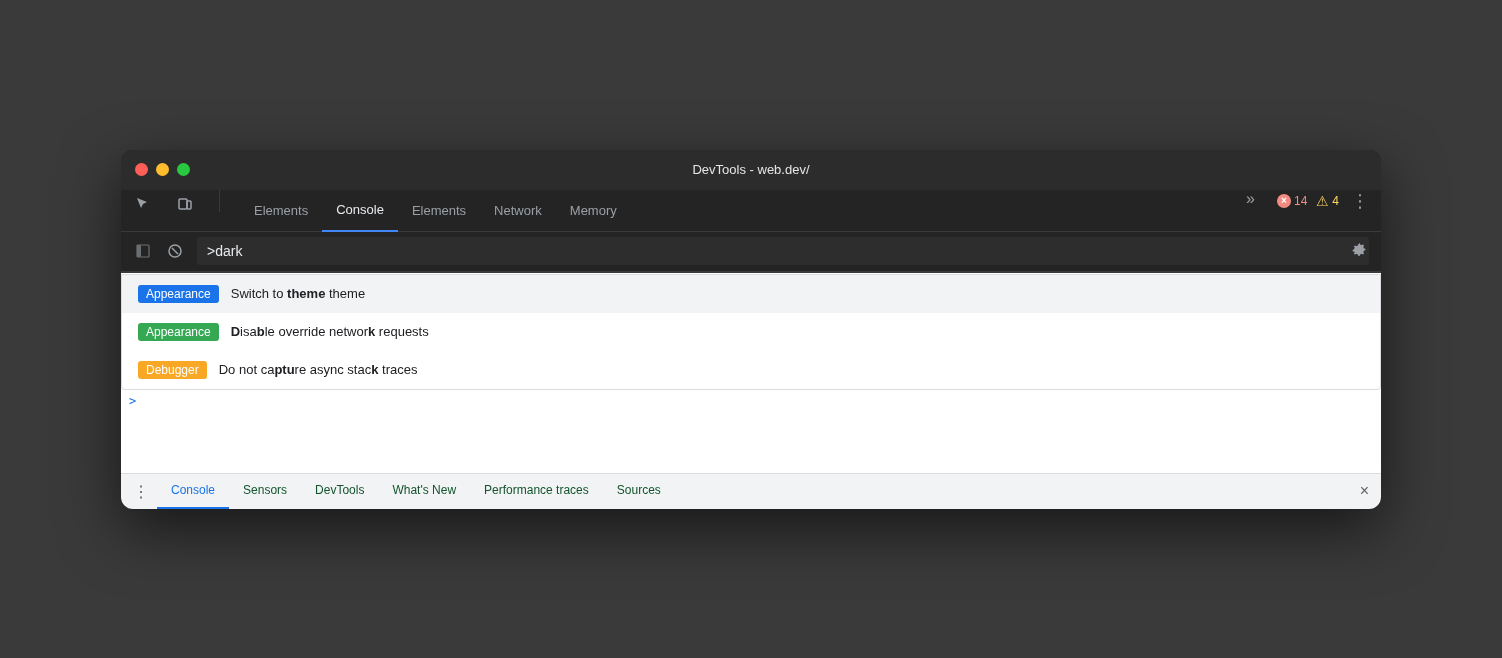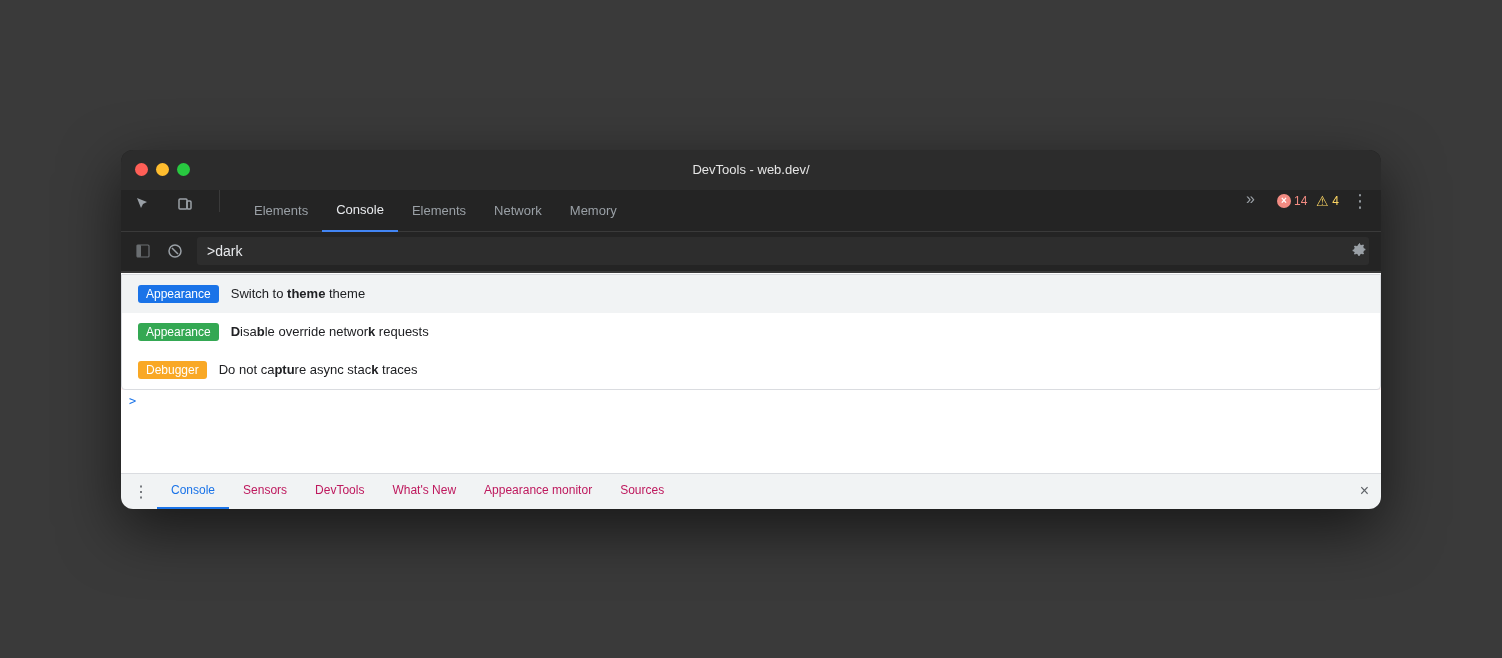--- a/index.html
+++ b/index.html
@@ -275,21 +275,21 @@
       color: #5f6368;
       font-size: 16px;
       padding: 0 8px;
       cursor: pointer;
     }
     .bottom-tab {
       padding: 0 14px;
       height: 36px;
       display: flex;
       align-items: center;
-      color: #be185d;
+      color: #14532d;
       font-size: 12px;
       cursor: pointer;
       white-space: nowrap;
       border-bottom: 2px solid transparent;
     }
     .bottom-tab.active {
       color: #1a73e8;
       border-bottom: 2px solid #1a73e8;
     }
     .bottom-close {
@@ -433,17 +433,17 @@
     </div>
     <div class="console-prompt">&gt;</div>
   </div>
 
   <div class="bottom-bar">
     <span class="bottom-bar-dots">⋮</span>
     <div class="bottom-tab active">Console</div>
     <div class="bottom-tab">Sensors</div>
     <div class="bottom-tab">DevTools</div>
     <div class="bottom-tab">What's New</div>
-    <div class="bottom-tab">Appearance monitor</div>
+    <div class="bottom-tab">Performance traces</div>
     <div class="bottom-tab">Sources</div>
     <span class="bottom-close">×</span>
   </div>
 </div>
 
 </body></html>

